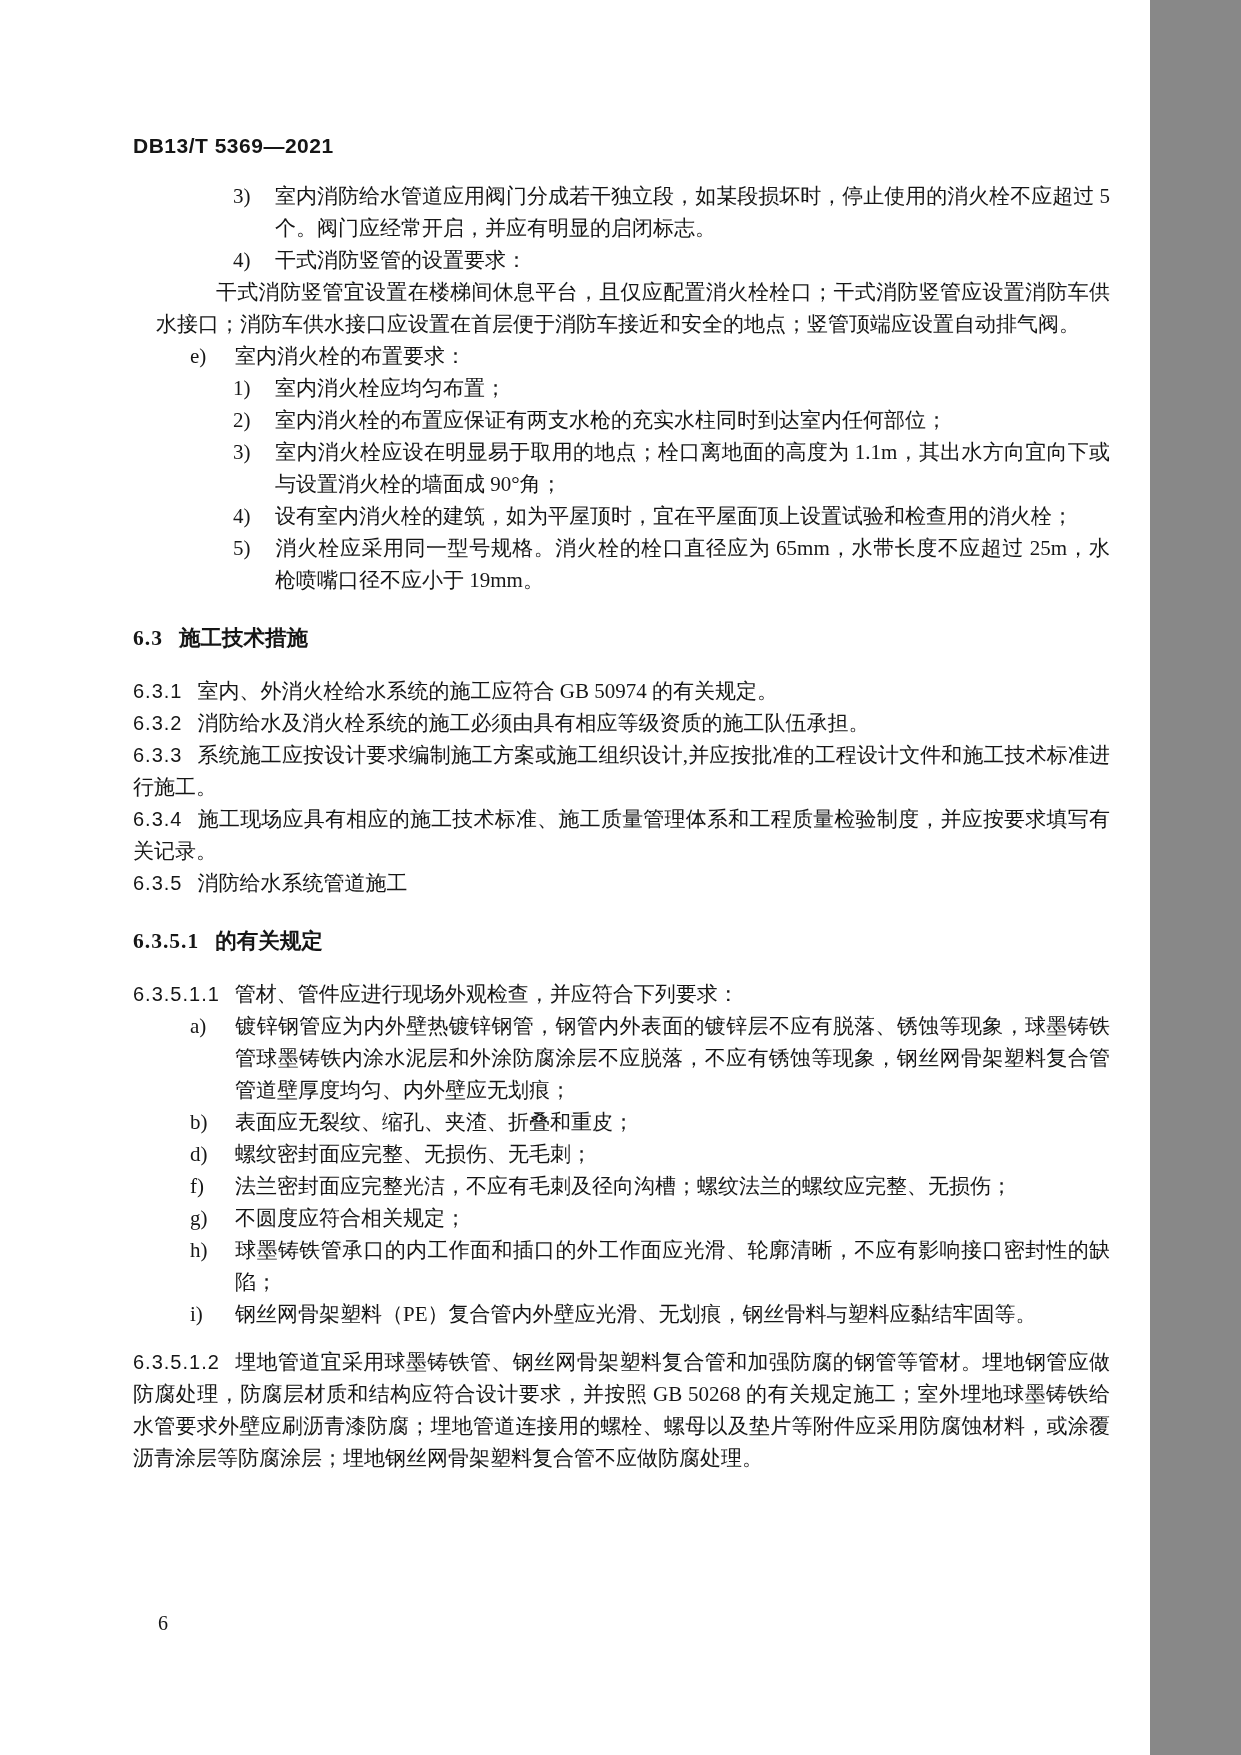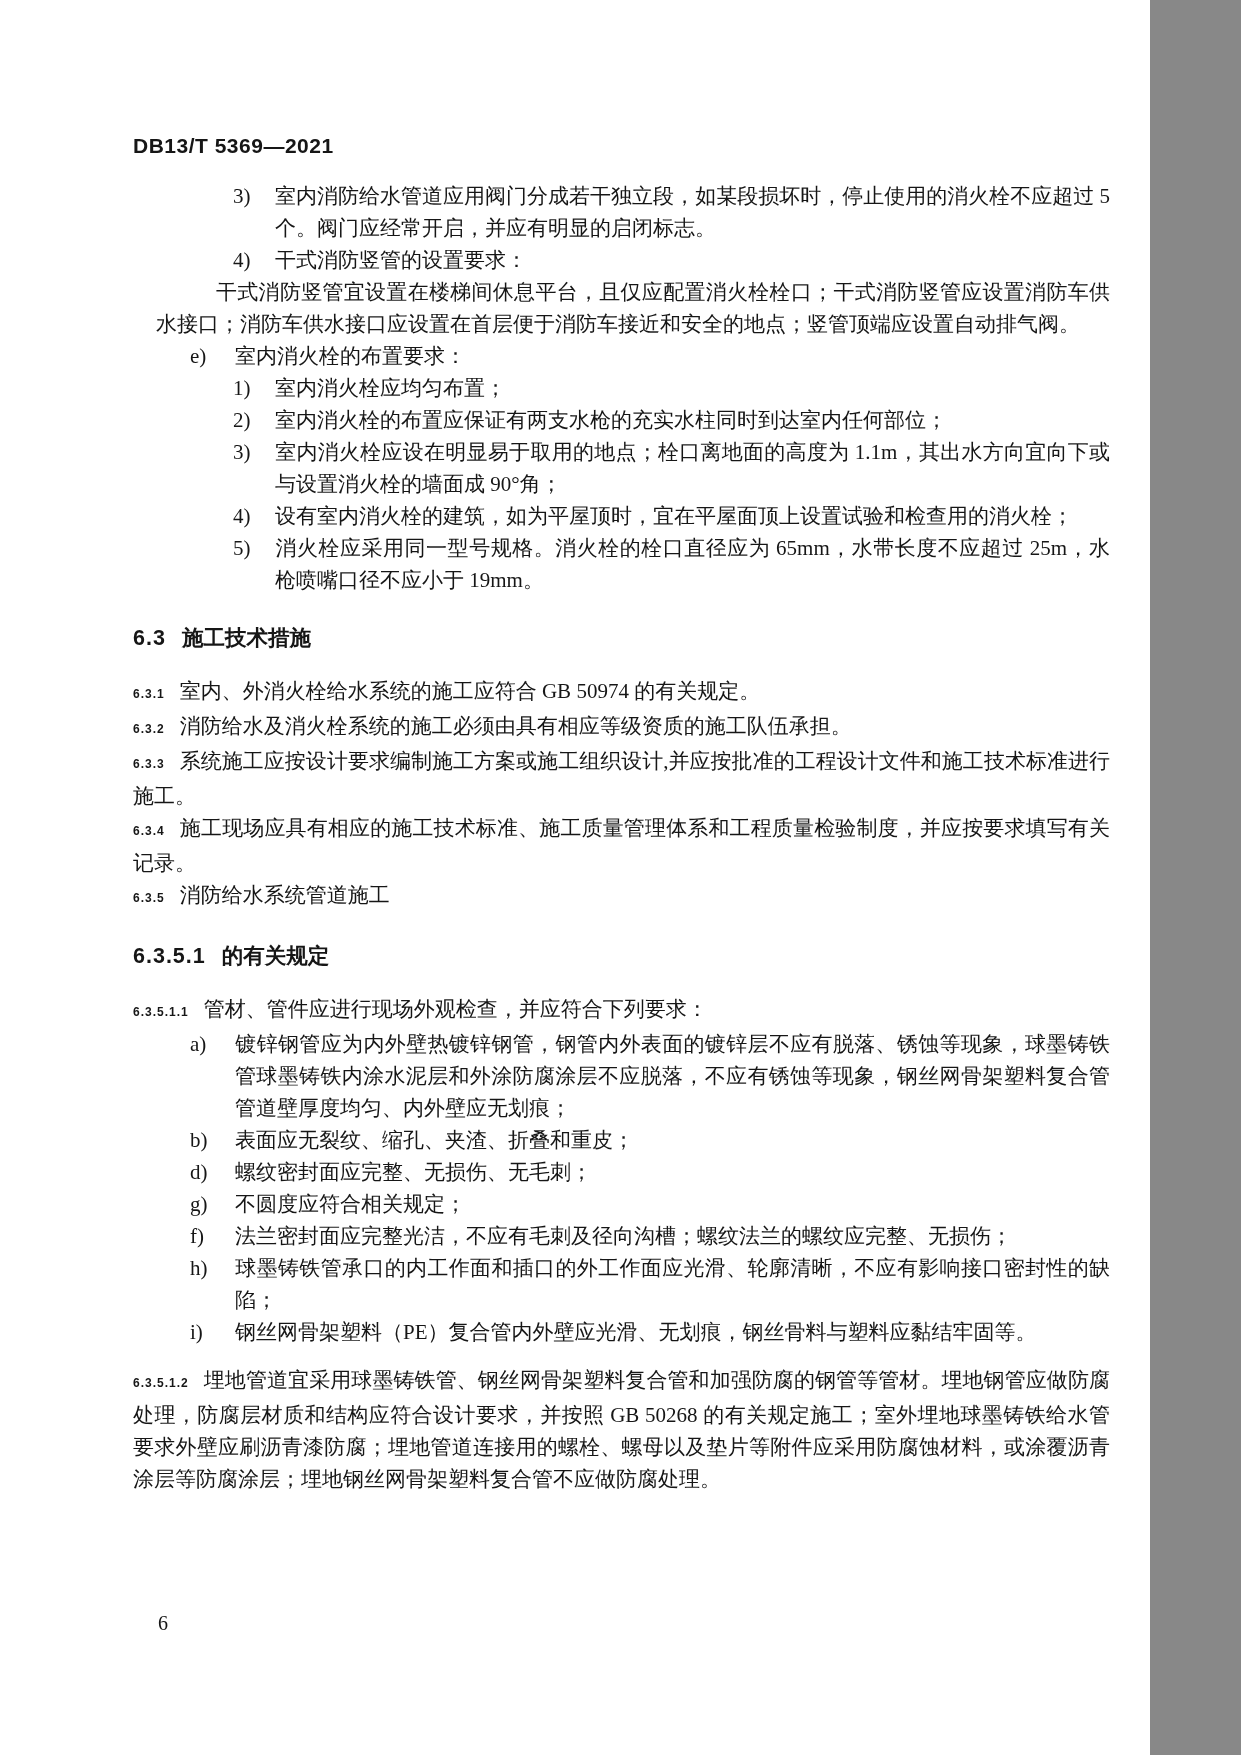--- a/index.html
+++ b/index.html
@@ -42,30 +42,30 @@
   
   .kind-item-a { padding-left: 102px; text-indent: -45px; }
   .kind-item-a .lbl { display: inline-block; width: 45px; text-indent: 0; }
 
   
   .kind-para-indent { text-indent: 60px; margin-left: 23px; }
 
   
   .kind-clause .num {
     font-family: "Liberation Sans", "DejaVu Sans", sans-serif;
-    font-weight: 700;
-    font-size: 12px;
+    font-weight: 400;
+    font-size: 20px;
     margin-right: 15px;
     letter-spacing: 1px;
   }
 
   
   .kind-heading {
     margin: 26px 0 21px 0;
-    font-family: Liberation Sans, sans-serif;
+    font-family: Liberation Serif, serif;
     font-weight: 700;
     font-size: 21.5px;
     text-align: left;
   }
   .kind-heading .num { margin-right: 16px; letter-spacing: 1px; }
 
   
   .kind-item-a + .kind-clause { margin-top: 16px; }
 
   .page-number {
@@ -96,21 +96,21 @@
       <p class="blk kind-clause"><span class="num">6.3.1</span><span>室内、外消火栓给水系统的施工应符合 GB 50974 的有关规定。</span></p>
       <p class="blk kind-clause"><span class="num">6.3.2</span><span>消防给水及消火栓系统的施工必须由具有相应等级资质的施工队伍承担。</span></p>
       <p class="blk kind-clause"><span class="num">6.3.3</span><span>系统施工应按设计要求编制施工方案或施工组织设计,并应按批准的工程设计文件和施工技术标准进行施工。</span></p>
       <p class="blk kind-clause"><span class="num">6.3.4</span><span>施工现场应具有相应的施工技术标准、施工质量管理体系和工程质量检验制度，并应按要求填写有关记录。</span></p>
       <p class="blk kind-clause"><span class="num">6.3.5</span><span>消防给水系统管道施工</span></p>
       <p class="blk kind-heading"><span class="num">6.3.5.1</span><span>的有关规定</span></p>
       <p class="blk kind-clause"><span class="num">6.3.5.1.1</span><span>管材、管件应进行现场外观检查，并应符合下列要求：</span></p>
       <p class="blk kind-item-a"><span class="lbl">a)</span><span>镀锌钢管应为内外壁热镀锌钢管，钢管内外表面的镀锌层不应有脱落、锈蚀等现象，球墨铸铁管球墨铸铁内涂水泥层和外涂防腐涂层不应脱落，不应有锈蚀等现象，钢丝网骨架塑料复合管管道壁厚度均匀、内外壁应无划痕；</span></p>
       <p class="blk kind-item-a"><span class="lbl">b)</span><span>表面应无裂纹、缩孔、夹渣、折叠和重皮；</span></p>
       <p class="blk kind-item-a"><span class="lbl">d)</span><span>螺纹密封面应完整、无损伤、无毛刺；</span></p>
+      <p class="blk kind-item-a"><span class="lbl">f)</span><span>法兰密封面应完整光洁，不应有毛刺及径向沟槽；螺纹法兰的螺纹应完整、无损伤；</span></p>
       <p class="blk kind-item-a"><span class="lbl">g)</span><span>不圆度应符合相关规定；</span></p>
-      <p class="blk kind-item-a"><span class="lbl">f)</span><span>法兰密封面应完整光洁，不应有毛刺及径向沟槽；螺纹法兰的螺纹应完整、无损伤；</span></p>
       <p class="blk kind-item-a"><span class="lbl">h)</span><span>球墨铸铁管承口的内工作面和插口的外工作面应光滑、轮廓清晰，不应有影响接口密封性的缺陷；</span></p>
       <p class="blk kind-item-a"><span class="lbl">i)</span><span>钢丝网骨架塑料（PE）复合管内外壁应光滑、无划痕，钢丝骨料与塑料应黏结牢固等。</span></p>
       <p class="blk kind-clause"><span class="num">6.3.5.1.2</span><span>埋地管道宜采用球墨铸铁管、钢丝网骨架塑料复合管和加强防腐的钢管等管材。埋地钢管应做防腐处理，防腐层材质和结构应符合设计要求，并按照 GB 50268 的有关规定施工；室外埋地球墨铸铁给水管要求外壁应刷沥青漆防腐；埋地管道连接用的螺栓、螺母以及垫片等附件应采用防腐蚀材料，或涂覆沥青涂层等防腐涂层；埋地钢丝网骨架塑料复合管不应做防腐处理。</span></p>
     </div>
 
   <div class="page-number">6</div>
 </div>
 
 </body></html>

